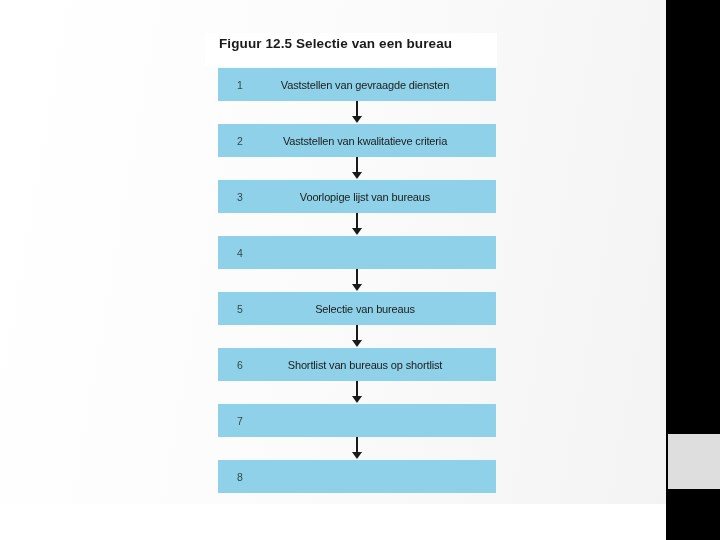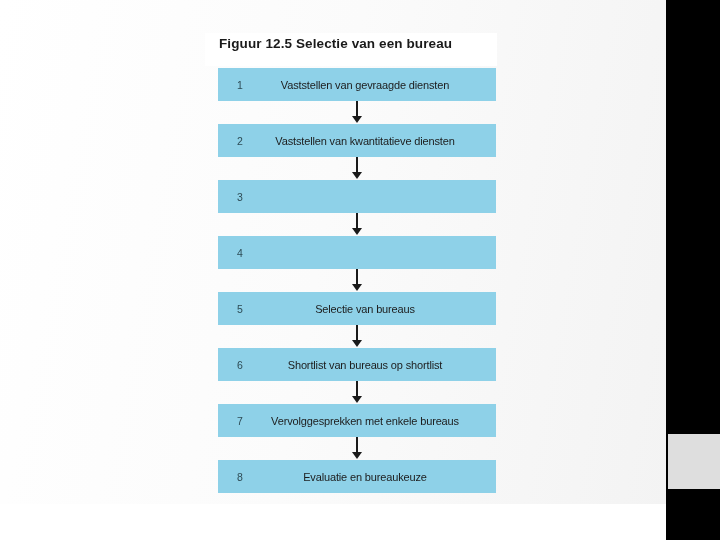--- a/index.html
+++ b/index.html
@@ -140,28 +140,29 @@
       <div class="step-row">
         <div class="step-num">1</div>
         <div class="step-label">Vaststellen van gevraagde diensten</div>
       </div>
       <div class="connector">
         <div class="line"></div>
         <div class="head"></div>
       </div>
       <div class="step-row">
         <div class="step-num">2</div>
-        <div class="step-label">Vaststellen van kwantitatieve diensten</div>
+        <div class="step-label">Vaststellen van kwalitatieve criteria</div>
       </div>
       <div class="connector">
         <div class="line"></div>
         <div class="head"></div>
       </div>
       <div class="step-row">
         <div class="step-num">3</div>
+        <div class="step-label">Voorlopige lijst van bureaus</div>
       </div>
       <div class="connector">
         <div class="line"></div>
         <div class="head"></div>
       </div>
       <div class="step-row">
         <div class="step-num">4</div>
       </div>
       <div class="connector">
         <div class="line"></div>
@@ -178,25 +179,23 @@
       <div class="step-row">
         <div class="step-num">6</div>
         <div class="step-label">Shortlist van bureaus op shortlist</div>
       </div>
       <div class="connector">
         <div class="line"></div>
         <div class="head"></div>
       </div>
       <div class="step-row">
         <div class="step-num">7</div>
-        <div class="step-label">Vervolggesprekken met enkele bureaus</div>
       </div>
       <div class="connector">
         <div class="line"></div>
         <div class="head"></div>
       </div>
       <div class="step-row">
         <div class="step-num">8</div>
-        <div class="step-label">Evaluatie en bureaukeuze</div>
       </div>
     </div>
 
 </div>
 
 </body></html>

